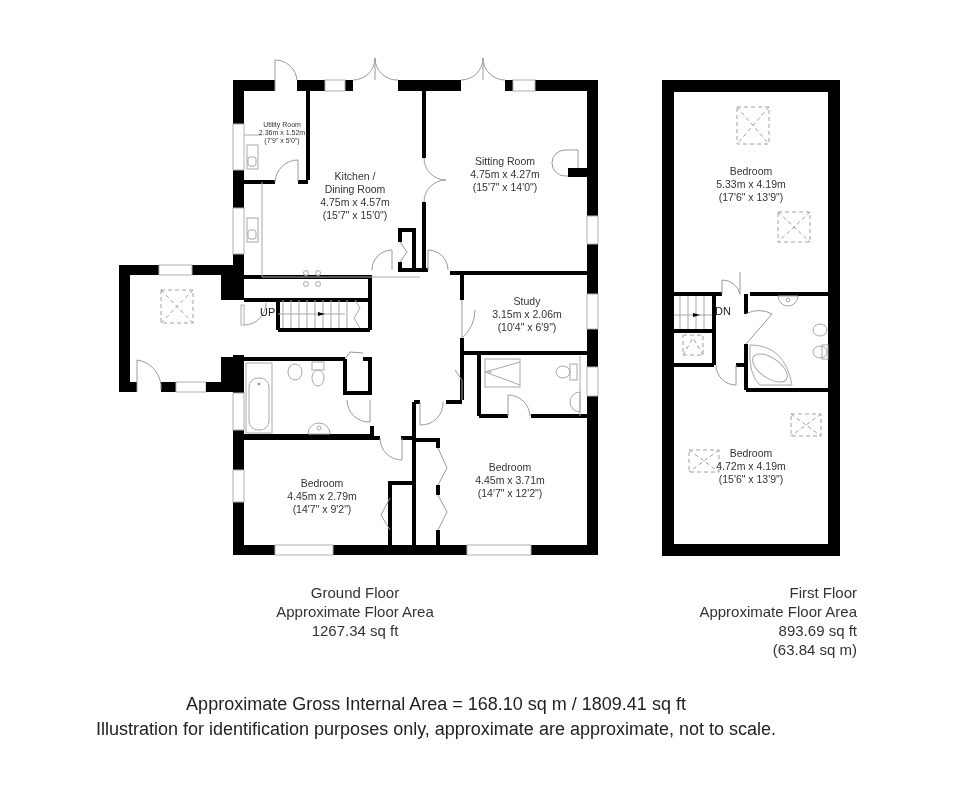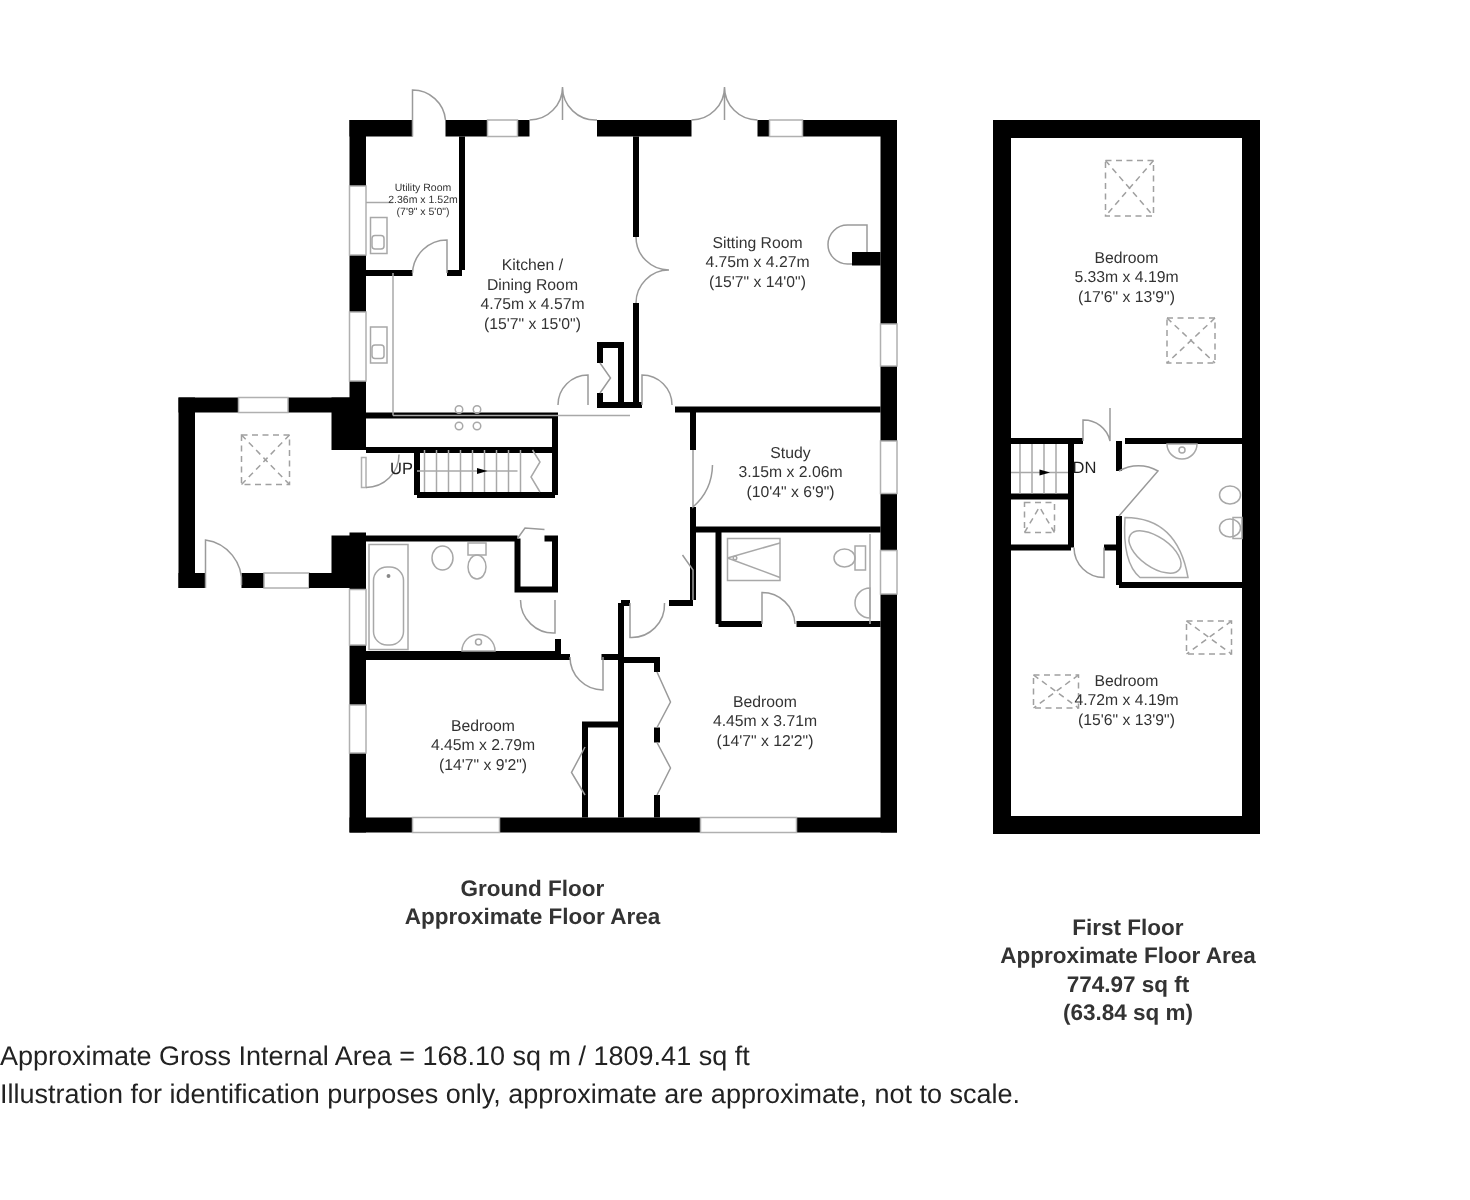--- a/index.html
+++ b/index.html
@@ -7,22 +7,22 @@
     #plan { position: absolute; left: 0; top: 0; width: 980px; height: 800px; }
     .wall { fill: #000000; }
     .thin { stroke: #000000; stroke-width: 4; fill: none; }
     .fix { stroke: #a8a8a8; stroke-width: 1; fill: none; }
     .win { fill: #ffffff; stroke: #b0b0b0; stroke-width: 1; }
     .door { stroke: #9a9a9a; stroke-width: 1; fill: none; }
     .dash { stroke: #a0a0a0; stroke-width: 1; fill: none; stroke-dasharray: 4 3; }
     .room-label { font-family: "Liberation Sans", sans-serif; font-size: 10.5px; fill: #333; text-anchor: middle; }
     .room-label.small { font-size: 7px; }
     .stair-label { font-family: "Liberation Sans", sans-serif; font-size: 11px; fill: #222; }
-    .floor-caption { position: absolute; text-align: center; font-size: 15px; line-height: 19px; color: #333; font-weight: bold; }
-    .footer { position: absolute; left: 0; width: 872px; text-align: left; font-size: 18px; line-height: 22px; color: #222; }
+    .floor-caption { position: absolute; text-align: center; font-size: 15px; line-height: 19px; color: #333; }
+    .footer { position: absolute; left: 0; width: 872px; text-align: center; font-size: 18px; line-height: 22px; color: #222; }
   </style>
 </head>
 <body>
 
 <svg id="plan" viewBox="0 0 980 800" xmlns="http://www.w3.org/2000/svg">
 
   <g>
 
     <g>
       <rect class="wall" x="233" y="80" width="42" height="11"></rect>
@@ -300,23 +300,24 @@
       <text class="room-label" x="751" y="483">(15'6" x 13'9")</text>
 
       <text class="stair-label" x="715" y="315">DN</text>
     </g>
   </g>
 </svg>
 
 <div class="floor-caption" style="left:250px; top:583px; width:210px;">
   <div>Ground Floor</div>
   <div>Approximate Floor Area</div>
+  <div>1267.34 sq ft</div>
 </div>
 
-<div class="floor-caption" style="left:647px; top:609px; width:210px;">
+<div class="floor-caption" style="left:647px; top:583px; width:210px;text-align:right;">
   <div>First Floor</div>
   <div>Approximate Floor Area</div>
-  <div>774.97 sq ft</div>
+  <div>893.69 sq ft</div>
   <div>(63.84 sq m)</div>
 </div>
 
 <div class="footer" style="top:693px;">Approximate Gross Internal Area = 168.10 sq m / 1809.41 sq ft</div>
 <div class="footer" style="top:718px;">Illustration for identification purposes only, approximate are approximate, not to scale.</div>
 
 </body></html>

